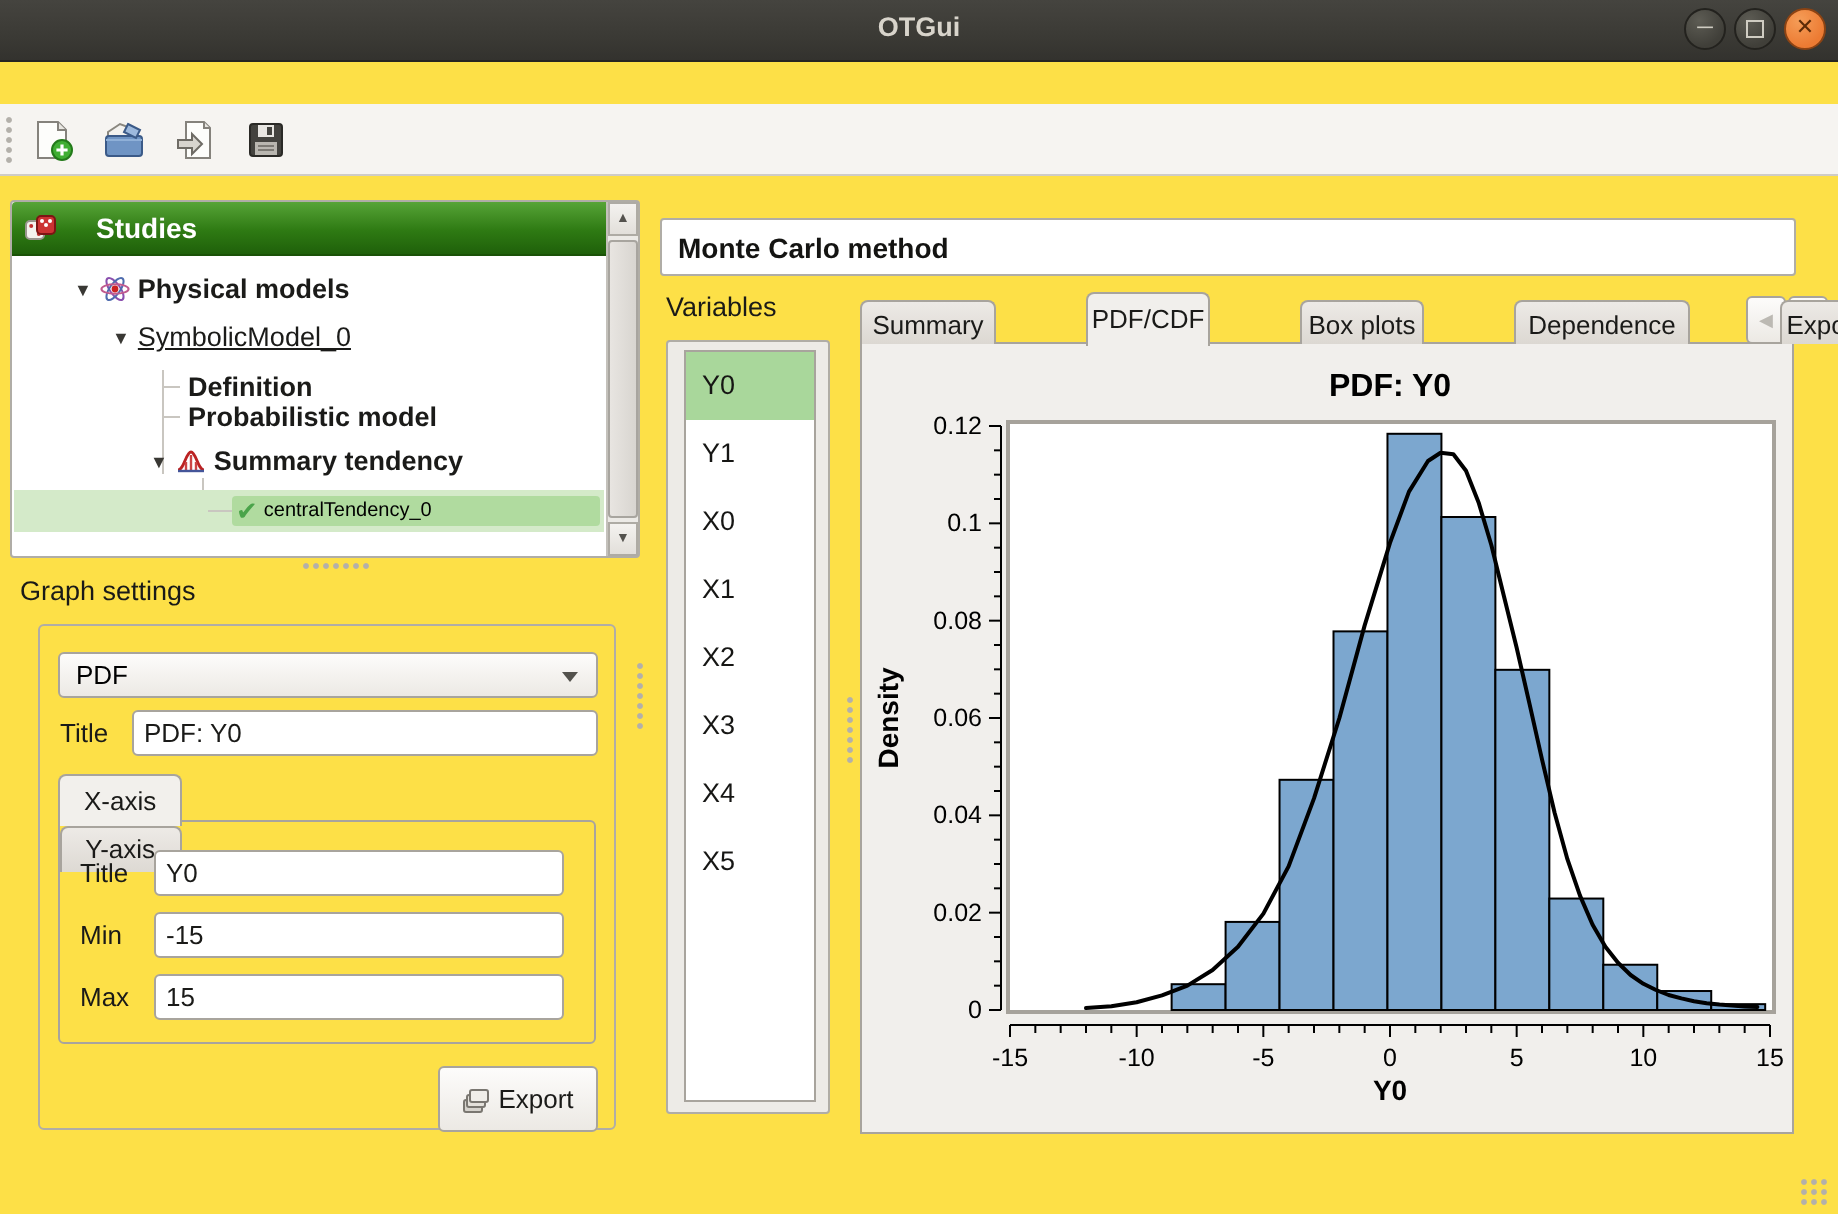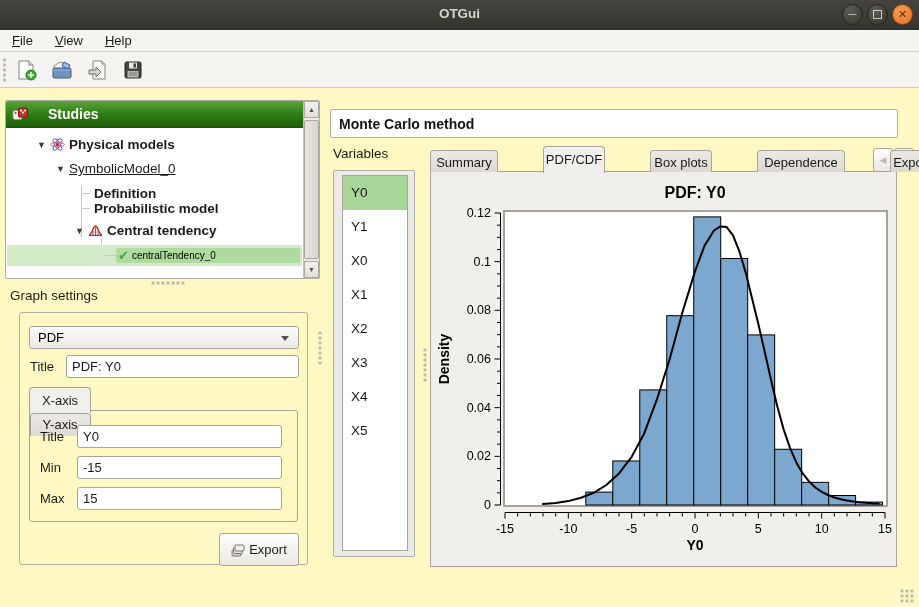--- a/index.html
+++ b/index.html
@@ -1,17 +1,17 @@
 <!DOCTYPE html>
 <html><head>
 <meta charset="utf-8">
 <style>
   html,body{margin:0;padding:0;}
   body{font-family:"Liberation Sans","DejaVu Sans",sans-serif;background:#555;-webkit-font-smoothing:antialiased;}
-  .window{position:relative;width:919px;height:607px;background:#fef9c3;overflow:hidden;box-shadow:0 2px 8px rgba(0,0,0,.4);}
+  .window{position:relative;width:919px;height:607px;background:#fde047;overflow:hidden;box-shadow:0 2px 8px rgba(0,0,0,.4);}
   
   .titlebar{position:absolute;left:0;top:0;width:919px;height:30px;
     background:linear-gradient(#45443f,#3b3a35 60%,#33322e);border-bottom:1px solid #262521;}
   .titlebar .title{position:absolute;left:0;right:0;top:6px;text-align:center;color:#d8d4cb;font-size:13.5px;font-weight:bold;}
   .winbtns{position:absolute;right:6px;top:4px;display:flex;gap:4px;}
   .wbtn{width:21px;height:21px;border-radius:50%;border:1px solid #23221e;display:flex;align-items:center;justify-content:center;
     background:radial-gradient(circle at 35% 28%,#5d5c54,#403f39 70%);color:#cfccc2;font-size:11px;line-height:1;box-sizing:border-box;}
   .wbtn.close{background:radial-gradient(circle at 35% 28%,#f59d58,#ec7b33 70%);border-color:#8c4313;color:#5d2b07;font-weight:bold;}
   .wbtn .sq{width:7px;height:7px;border:1.5px solid #cfccc2;}
   
@@ -88,25 +88,20 @@
         </div>
       <div class="wbtn">
           <span class="sq"></span>
         </div>
       <div class="wbtn close">
           <span>✕</span>
         </div>
     </div>
   </div>
 
-  <div class="menubar">
-    <span class="menuitem"><u>F</u>ile</span>
-    <span class="menuitem"><u>V</u>iew</span>
-    <span class="menuitem"><u>H</u>elp</span>
-  </div>
 
   <div class="toolbar">
     <div class="tbhandle dots"></div>
     <div class="tbtn" style="left:12px">
       <svg width="24" height="24">
         <path d="M5 3h10l4 4v14H5z" fill="#fdfdfb" stroke="#85827c"></path>
         <path d="M15 3v4h4" fill="#e8e6e1" stroke="#85827c"></path>
         <circle cx="17" cy="17" r="5" fill="#3fae33" stroke="#237a1a"></circle>
         <path d="M17 14.2v5.6M14.2 17h5.6" stroke="#fff" stroke-width="1.6"></path>
       </svg>
@@ -182,21 +177,21 @@
       <span>Probabilistic model</span>
     </div>
 
     <div class="trow" style="left:69px;top:122px;font-weight:bold">
       <span class="arrow">▼</span>
       <svg width="15" height="13">
         <path d="M1 11 C4 11 5 2 7.5 2 C10 2 11 11 14 11" fill="none" stroke="#bb2222" stroke-width="1.4"></path>
         <path d="M5 11V7M7.5 11V3.5M10 11V7" stroke="#cc4444" stroke-width="1.2"></path>
         <path d="M1 11.5h13" stroke="#445599" stroke-width="1.2"></path>
       </svg>
-      <span>Central tendency</span>
+      <span>Summary tendency</span>
     </div>
 
     <div class="selrow" style="top:144px">
       <span class="branch" style="position:static;display:inline-block;width:12px;height:1px;margin-left:97px"></span>
       <div class="selbox">
         <span class="check">✔</span>
         <span style="font-size:10px">centralTendency_0</span>
       </div>
     </div>
 

